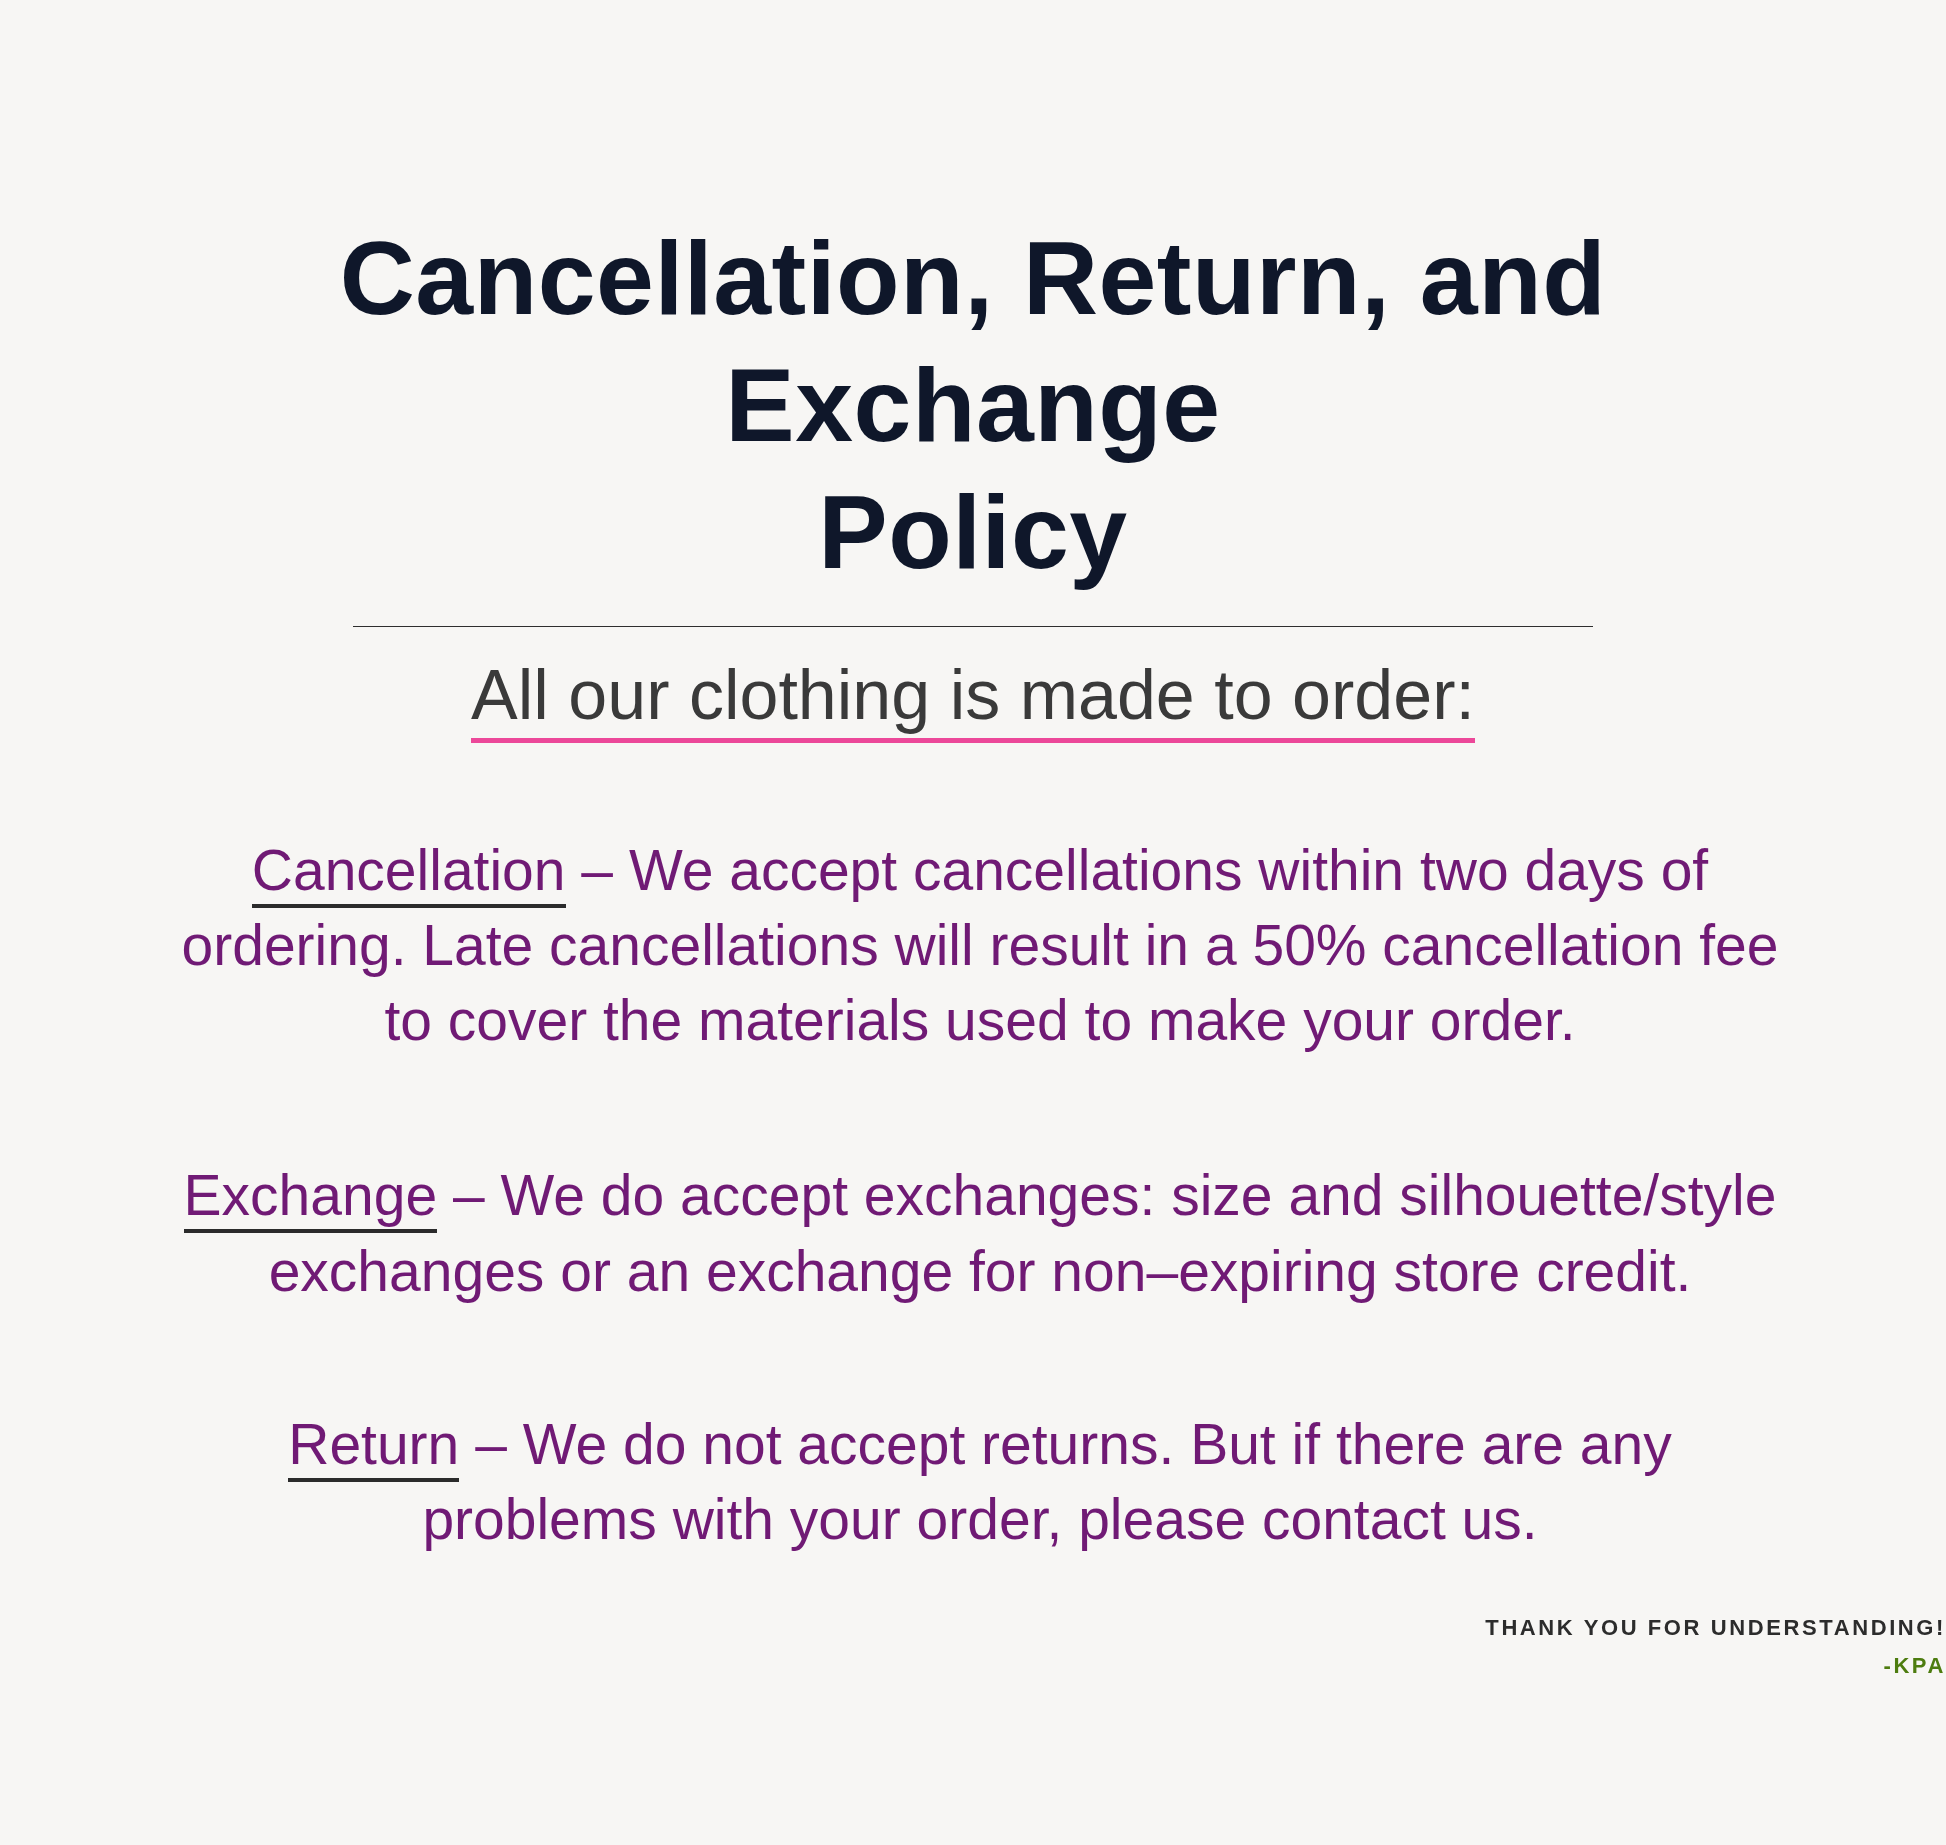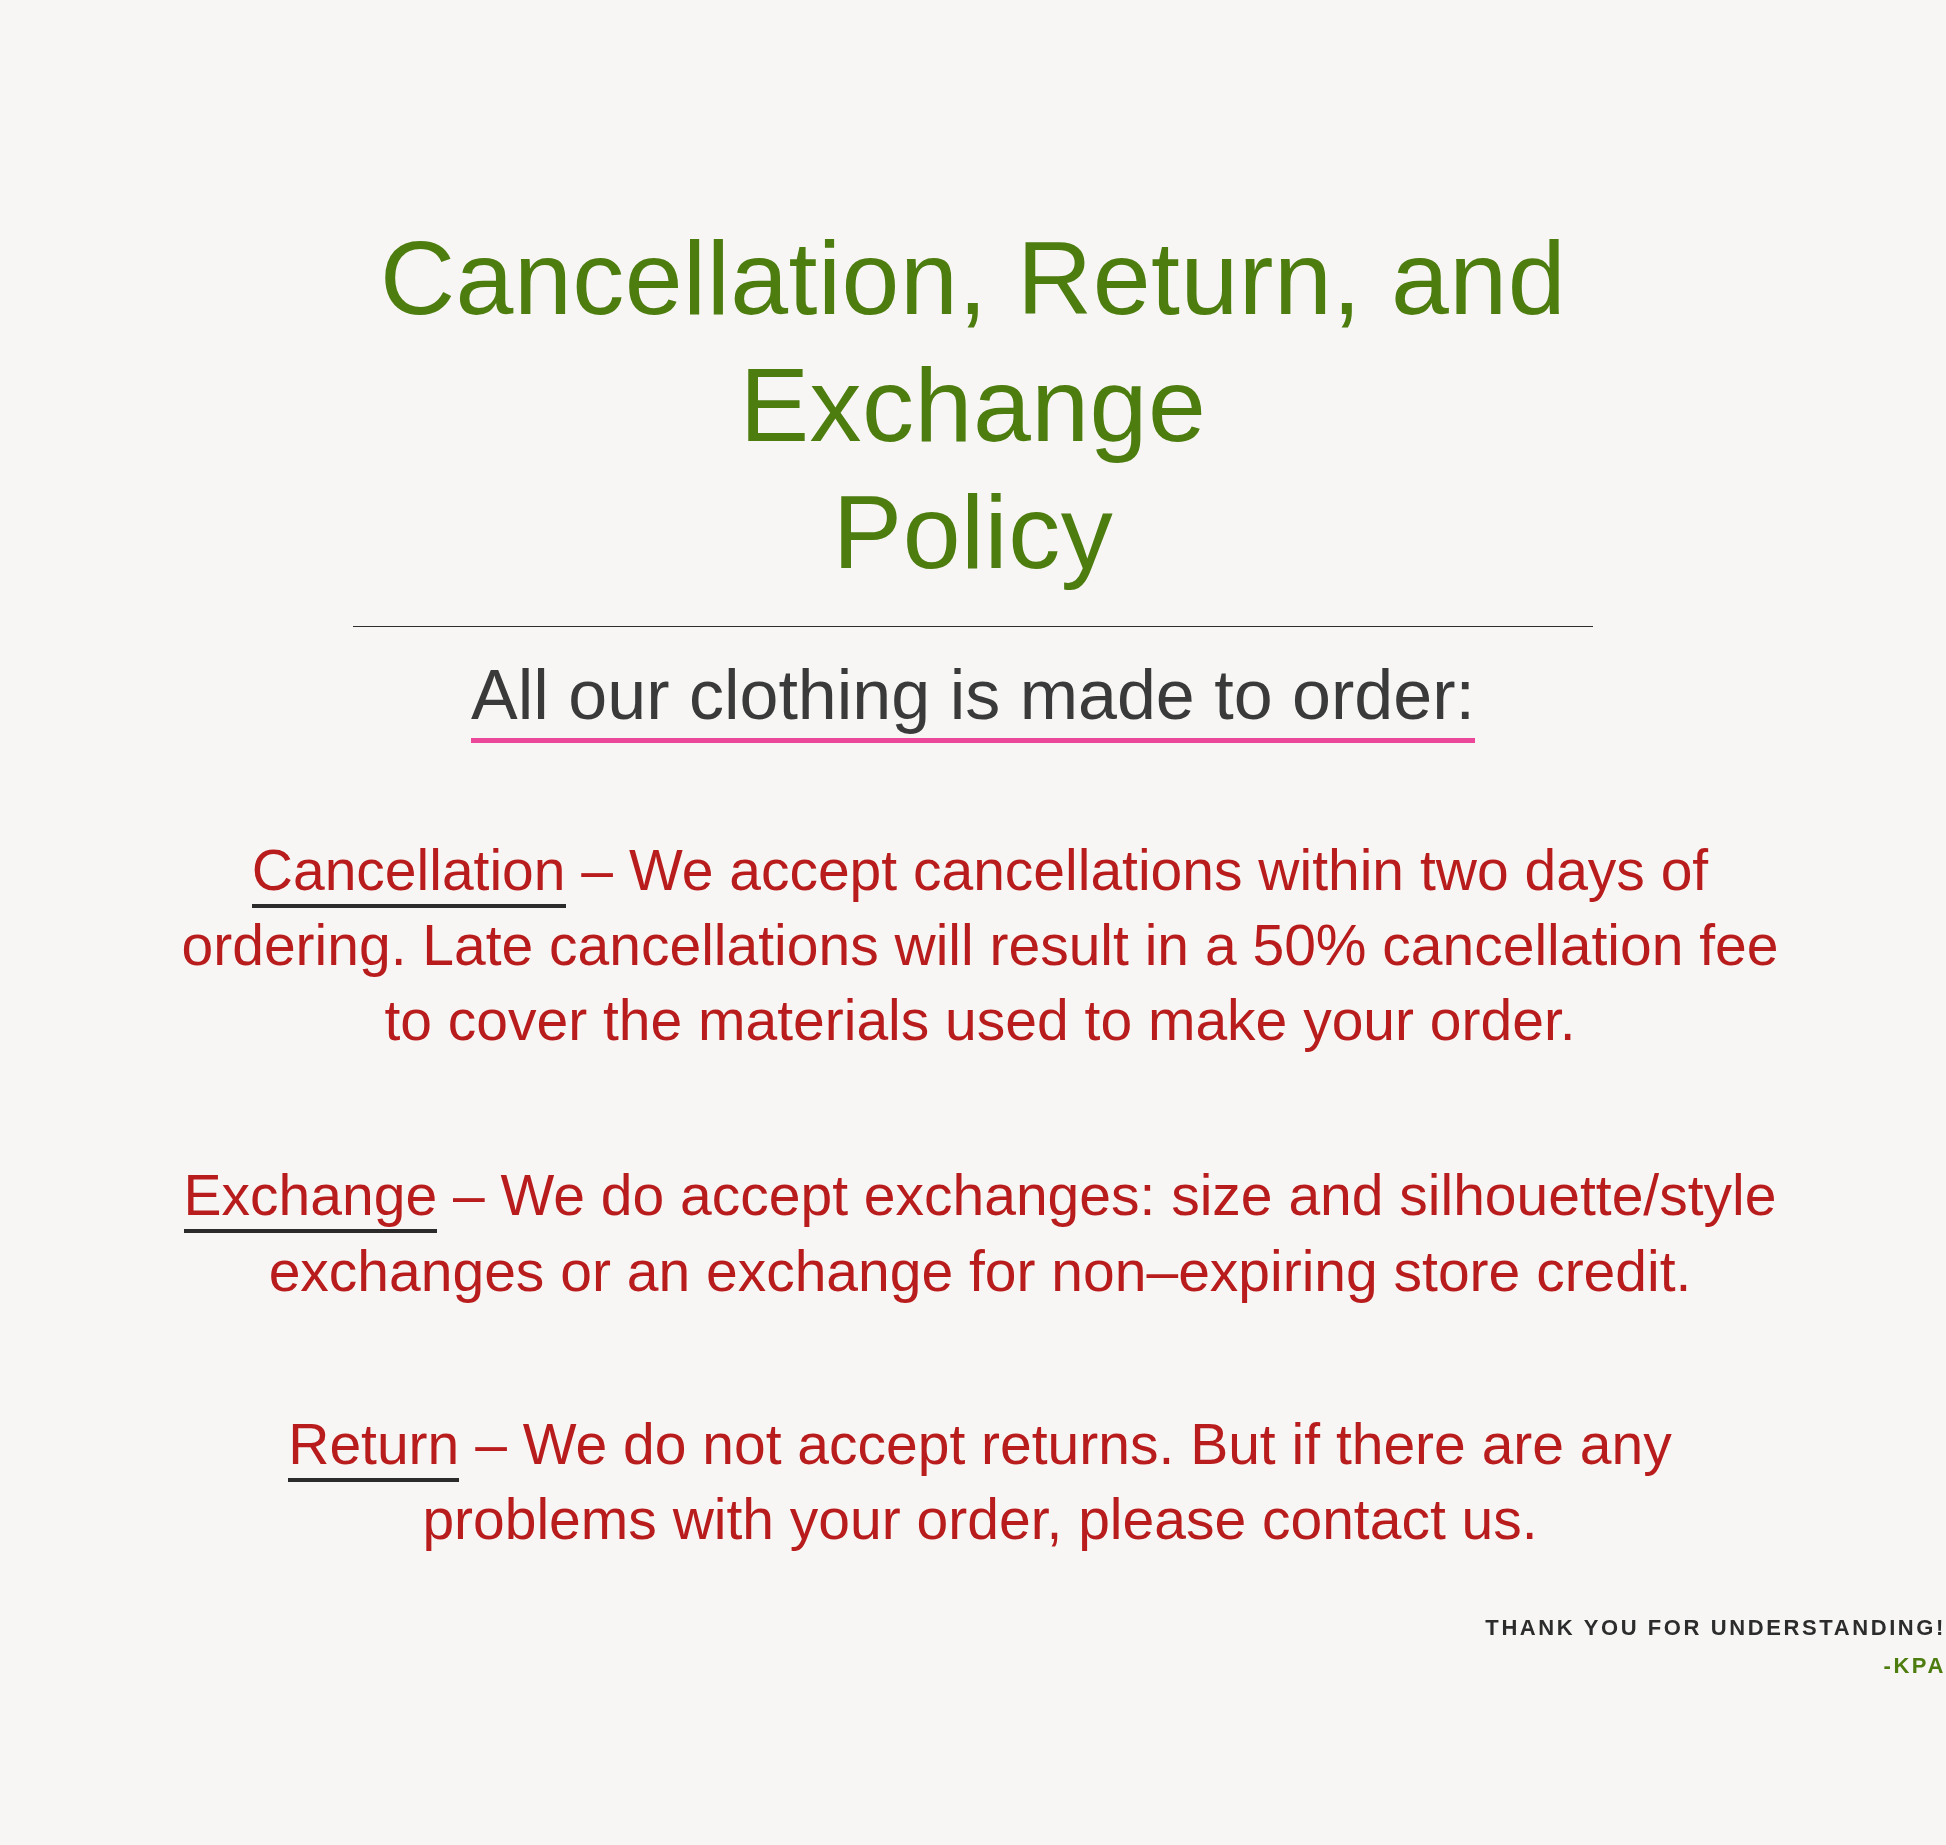--- a/index.html
+++ b/index.html
@@ -21,25 +21,25 @@
     height: 1845px;
     box-sizing: border-box;
     padding: 0 180px;
   }
 
   .title {
     margin: 0;
     padding-top: 215px;
     text-align: center;
     font-family: "Liberation Sans", sans-serif;
-    font-weight: 400;
+    font-weight: 700;
     font-size: 104px;
     line-height: 1.22;
     letter-spacing: 0.5px;
-    color: #4d7c0f;
+    color: #0f172a;
     white-space: pre-line;
   }
 
   .rule {
     width: 1240px;
     height: 1px;
     background: #2e2e2e;
     margin: 30px auto 0 auto;
   }
 
@@ -59,21 +59,21 @@
   .body-block {
     margin: 0 auto;
     width: 1600px;
     text-align: center;
   }
 
   .para {
     font-weight: 300;
     font-size: 57px;
     line-height: 1.32;
-    color: #b91c1c;
+    color: #701a75;
     margin: 0;
   }
   .para.p1 { margin-top: 96px; }
   .para.p2 { margin-top: 98px; }
   .para.p3 { margin-top: 100px; }
 
   .kw {
     border-bottom: 4px solid #2b2b2b;
     padding-bottom: 2px;
   }

